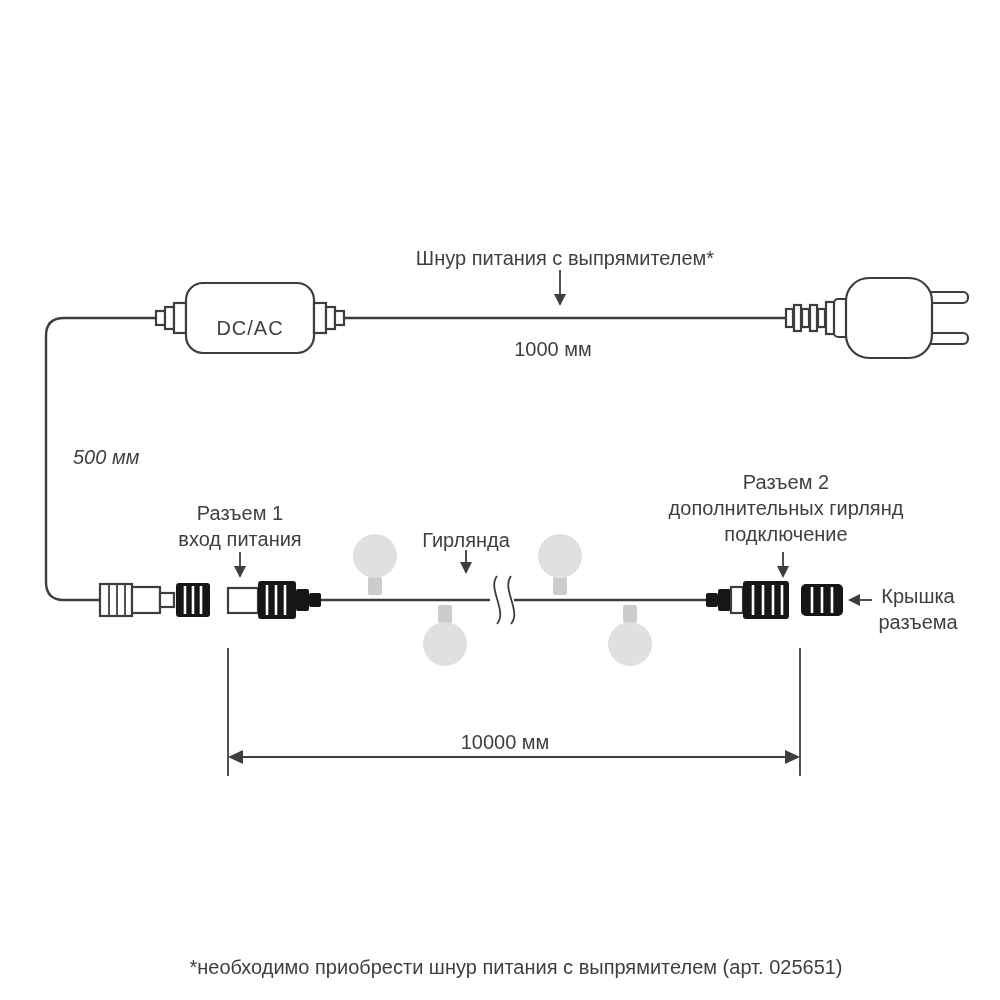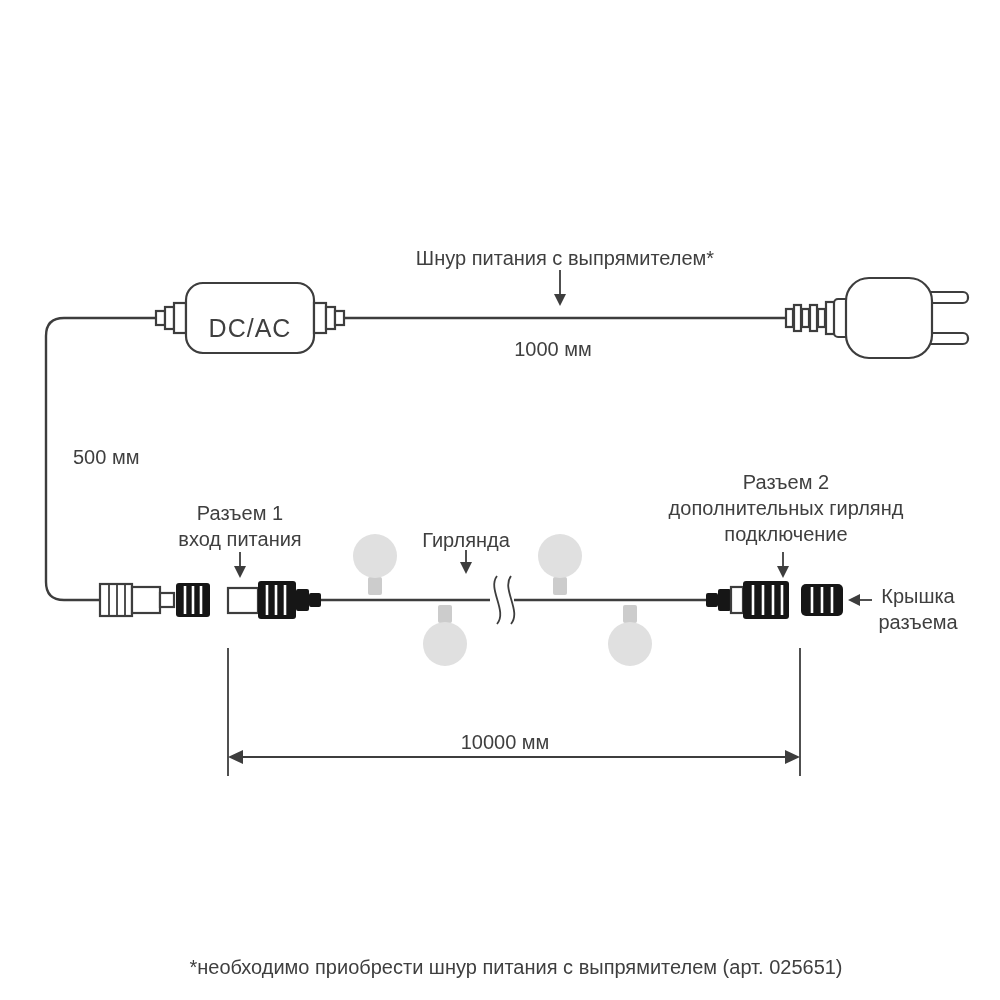--- a/index.html
+++ b/index.html
@@ -4,21 +4,21 @@
 <style>
   * { box-sizing: border-box; margin: 0; padding: 0; }
   html, body { width: 1000px; height: 1000px; background: var(--color-background, #ffffff); }
   body { font-family: "Liberation Sans", sans-serif; color: var(--color-text, #3f3f3f); }
   .stage { position: relative; width: 1000px; height: 1000px; overflow: hidden; background: var(--color-background, #ffffff); }
   .stage svg { position: absolute; left: 0; top: 0; }
   .lbl { position: absolute; text-align: center; font-size: 20px; line-height: 26px; color: var(--color-text, #3f3f3f); white-space: nowrap; }
   .lbl.left { text-align: left; }
   .dcac { position: absolute; left: 186px; top: 283px; width: 128px; height: 90px;
           display: flex; align-items: center; justify-content: center;
-          font-size: 25px; letter-spacing: 1px; color: var(--color-text, #3f3f3f); }
+          font-size: 20px; letter-spacing: 1px; color: var(--color-text, #3f3f3f); }
   .footnote { position: absolute; left: 0; top: 956px; width: 1000px; text-align: center;
               font-size: 20px; color: var(--color-text, #3f3f3f); margin-left: 16px; }
   
   .ln   { fill: none; stroke: var(--color-line, #3d3d3d); stroke-width: 2.4; }
   .thin { fill: none; stroke: var(--color-line, #3d3d3d); stroke-width: 1.8; }
   .wht  { fill: #ffffff; stroke: var(--color-line, #3d3d3d); stroke-width: 2.2; }
   .blk  { fill: var(--color-dark, #161616); stroke: none; }
   .rib  { fill: none; stroke: #ffffff; stroke-width: 2.6; }
   .fillln { fill: var(--color-line, #3d3d3d); stroke: none; }
   .bulb { fill: var(--color-bulb, #e0e0e0); stroke: none; }
@@ -157,21 +157,21 @@
       <polygon class="fillln" points="800,757 785,750 785,764"></polygon>
     </g>
   </svg>
 
   <div class="lbl" style="left:365px; top:245px; width:400px;">Шнур питания с выпрямителем*</div>
 
   <div class="lbl" style="left:453px; top:336px; width:200px;text-align:center;">1000 мм</div>
 
   <div class="dcac">DC/AC</div>
 
-  <div class="lbl left" style="left:73px; top:444px; width:120px;">500 мм</div>
+  <div class="lbl left" style="left:73px; top:444px; width:120px;font-style:italic;">500 мм</div>
 
   <div class="lbl" style="left:140px; top:500px; width:200px;">
     <div>Разъем 1</div>
     <div>вход питания</div>
   </div>
 
   <div class="lbl" style="left:396px; top:527px; width:140px;">Гирлянда</div>
 
   <div class="lbl" style="left:631px; top:469px; width:310px;">
     <div>Разъем 2</div>

